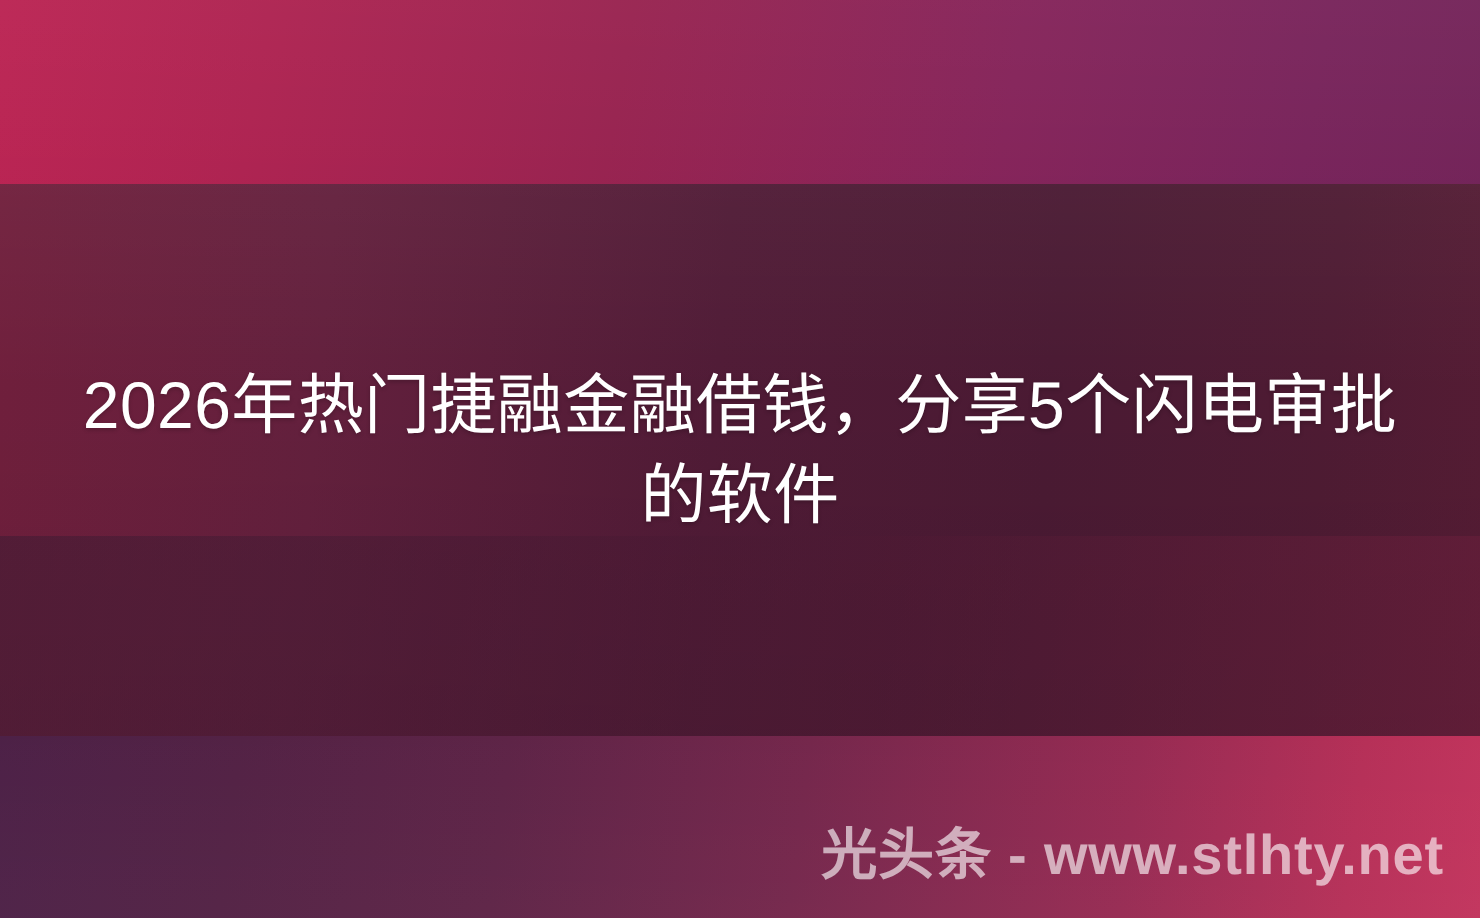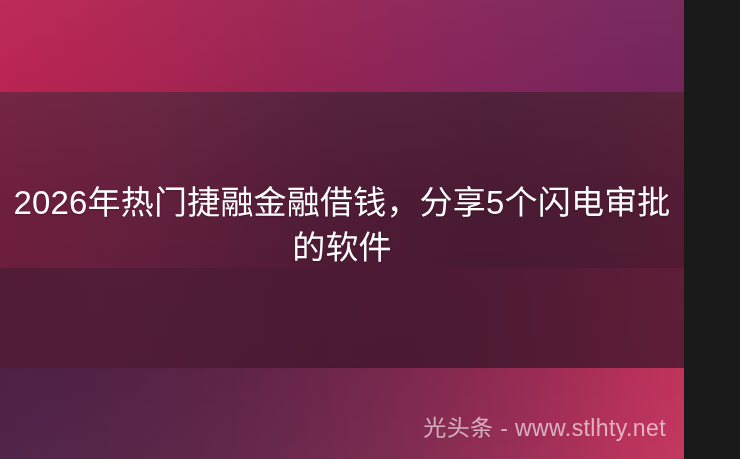--- a/index.html
+++ b/index.html
@@ -4,21 +4,21 @@
 <title>Cover Banner</title>
 <style>
   html, body {
     margin: 0;
     padding: 0;
     background: #1a1a1a;
   }
 
   .banner {
     position: relative;
-    width: 684px;
+    width: 740px;
     height: 459px;
     overflow: hidden;
     font-family: "Liberation Sans", "DejaVu Sans", sans-serif;
     background: #3b82f6;
     -webkit-font-smoothing: antialiased;
   }
 
   
   .bg-layer {
     position: absolute;
@@ -91,22 +91,22 @@
     white-space: normal;
   }
 
   
   .watermark {
     position: absolute;
     right: 18px;
     bottom: 14px;
     color: rgba(255,255,255,0.62);
     font-family: "Liberation Sans", "DejaVu Sans", sans-serif;
-    font-weight: 400;
-    font-size: 23px;
+    font-weight: 700;
+    font-size: 28px;
     line-height: 34px;
     letter-spacing: 0.4px;
     white-space: nowrap;
     user-select: none;
   }
 </style>
 </head>
 <body>
 
 <div class="banner">

